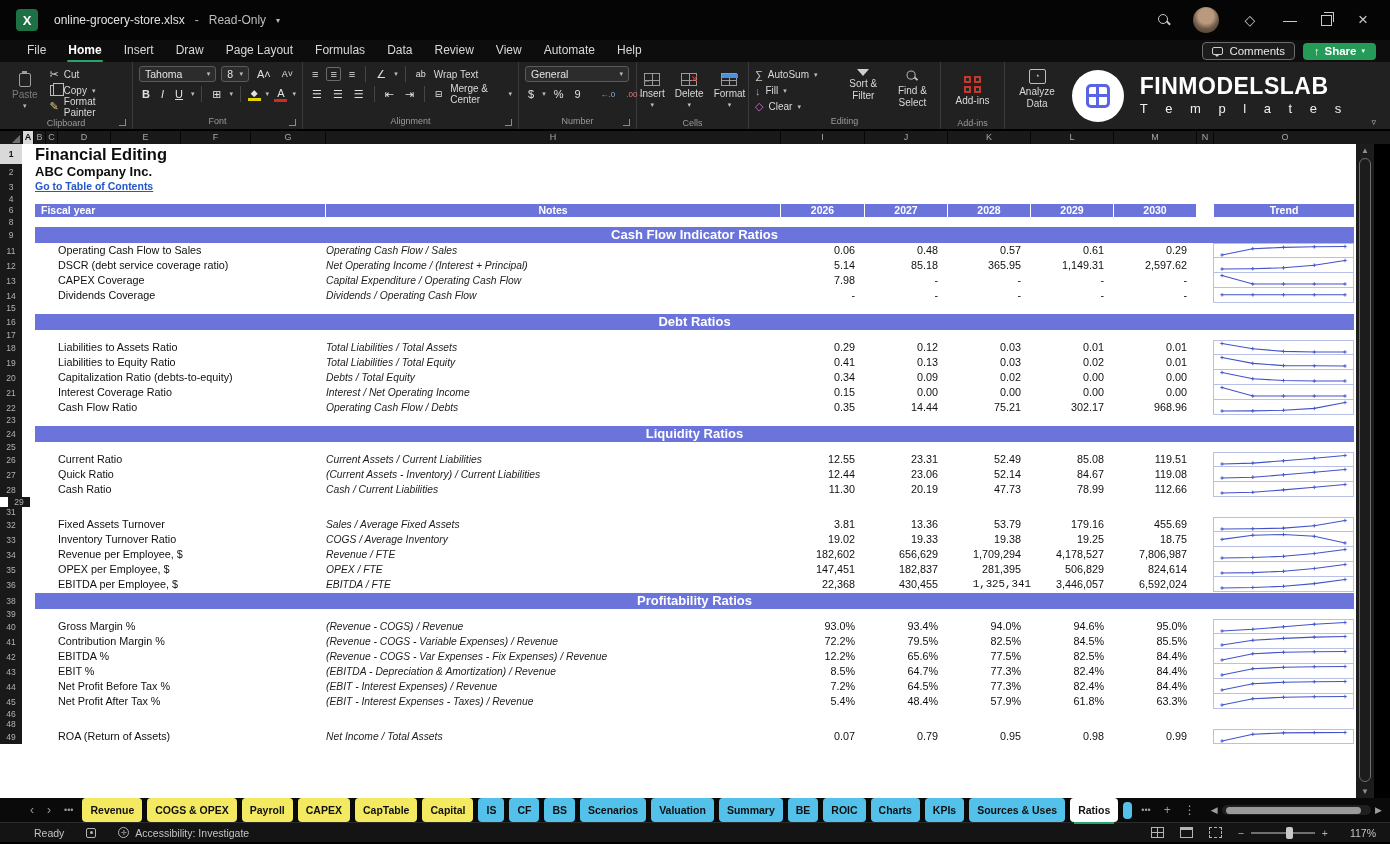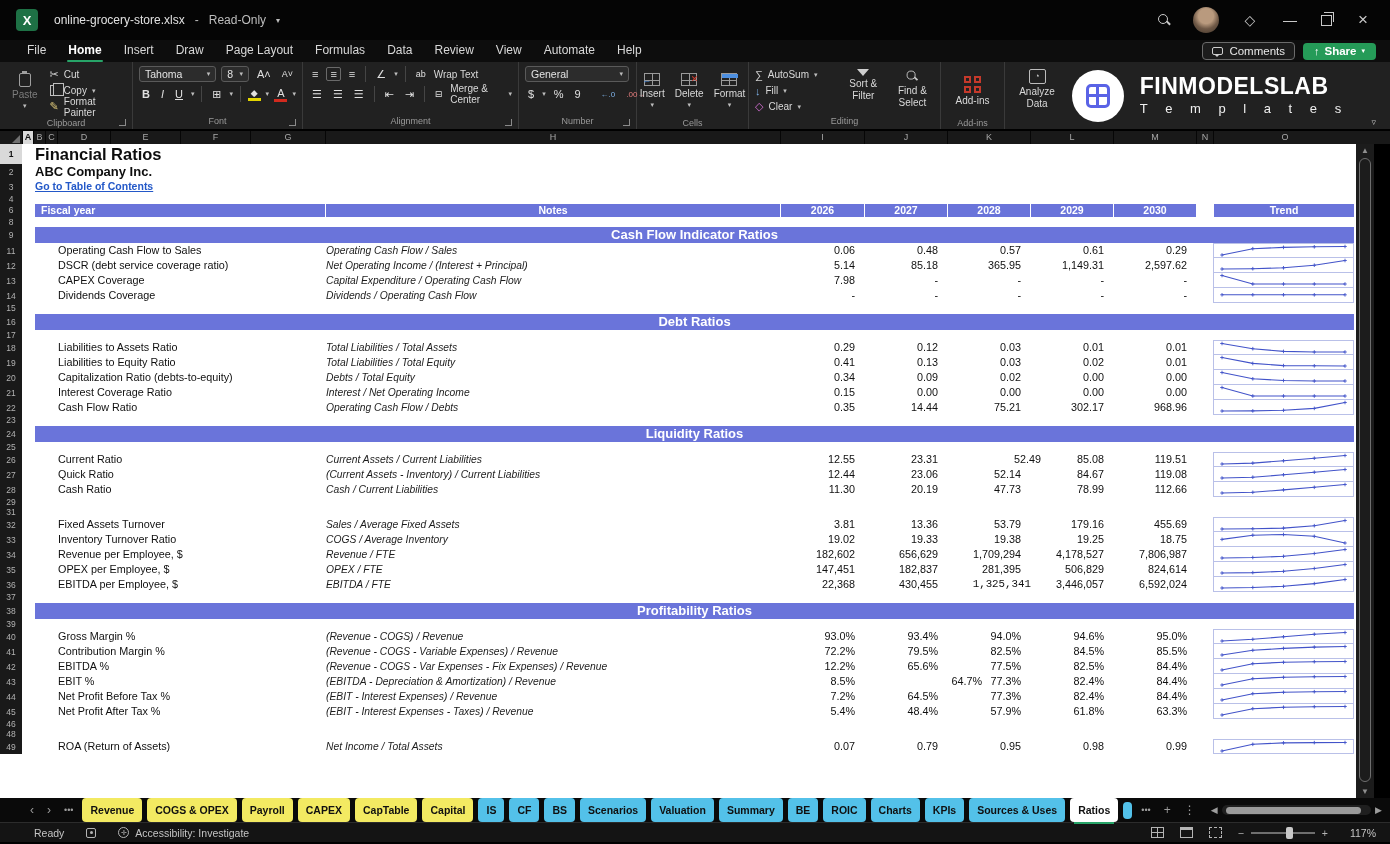--- a/index.html
+++ b/index.html
@@ -444,21 +444,21 @@
     <span class="colh" style="left: 1113px; width: 83px;">M</span>
     <span class="colh" style="left: 1196px; width: 17px;">N</span>
     <span class="colh" style="left: 1213px; width: 143px;">O</span>
   </div>
 
 <div class="gridwrap">
   <div class="gridrows">
       <div class="grow" style="height: 20px;">
         <span class="rn rn-active">1</span>
         <div class="rc">
-          <span class="cell-title">Financial Ratios</span>
+          <span class="cell-title">Financial Editing</span>
         </div>
       </div>
       <div class="grow" style="height: 16px;">
         <span class="rn">2</span>
         <div class="rc">
           <span class="cell-sub">ABC Company Inc.</span>
         </div>
       </div>
       <div class="grow" style="height: 14px;">
         <span class="rn">3</span>
@@ -683,21 +683,21 @@
         <span class="rn">25</span>
         <div class="rc"></div>
       </div>
       <div class="grow" style="height: 15px;">
         <span class="rn">26</span>
         <div class="rc">
           <span class="c-label">Current Ratio</span>
           <span class="c-note">Current Assets / Current Liabilities</span>
           <span class="c-val" style="left: 758px; width: 84px;">12.55</span>
           <span class="c-val" style="left: 842px; width: 83px;">23.31</span>
-          <span class="c-val" style="left: 945px; width: 83px; text-align: right;">52.49</span>
+          <span class="c-val" style="left: 925px; width: 83px; text-align: right;">52.49</span>
           <span class="c-val" style="left: 1008px; width: 83px;">85.08</span>
           <span class="c-val" style="left: 1091px; width: 83px;">119.51</span>
           <span class="c-trend">
             <svg width="139" height="13" viewBox="0 0 139 13">
               <polyline points="8.0,11.0 38.8,10.1 69.5,7.8 100.3,5.2 131.0,2.5" fill="none" stroke="#4253c9" stroke-width="1.1"></polyline>
               <path d="M6.2 11.0H9.8M8.0 9.2V12.8M37.0 10.1H40.5M38.8 8.3V11.9M67.7 7.8H71.3M69.5 6.0V9.6M98.5 5.2H102.0M100.3 3.4V7.0M129.2 2.5H132.8M131.0 0.7V4.3" stroke="#4253c9" stroke-width="0.9" fill="none"></path>
             </svg>
           </span>
         </div>
       </div>
@@ -730,21 +730,21 @@
           <span class="c-val" style="left: 1008px; width: 83px;">78.99</span>
           <span class="c-val" style="left: 1091px; width: 83px;">112.66</span>
           <span class="c-trend" style="border-top: none;">
             <svg width="139" height="13" viewBox="0 0 139 13">
               <polyline points="8.0,11.0 38.8,10.3 69.5,7.9 100.3,5.3 131.0,2.5" fill="none" stroke="#4253c9" stroke-width="1.1"></polyline>
               <path d="M6.2 11.0H9.8M8.0 9.2V12.8M37.0 10.3H40.5M38.8 8.5V12.1M67.7 7.9H71.3M69.5 6.1V9.7M98.5 5.3H102.0M100.3 3.5V7.1M129.2 2.5H132.8M131.0 0.7V4.3" stroke="#4253c9" stroke-width="0.9" fill="none"></path>
             </svg>
           </span>
         </div>
       </div>
-      <div class="grow" style="height: 10px;">
+      <div class="grow" style="height: 10px; margin-left: 8px;">
         <span class="rn">29</span>
         <div class="rc"></div>
       </div>
       <div class="grow" style="height: 10px;">
         <span class="rn">31</span>
         <div class="rc"></div>
       </div>
       <div class="grow" style="height: 15px;">
         <span class="rn">32</span>
         <div class="rc">
@@ -828,24 +828,20 @@
           <span class="c-val" style="left: 1008px; width: 83px;">3,446,057</span>
           <span class="c-val" style="left: 1091px; width: 83px;">6,592,024</span>
           <span class="c-trend" style="border-top: none;">
             <svg width="139" height="13" viewBox="0 0 139 13">
               <polyline points="8.0,11.0 38.8,10.5 69.5,9.3 100.3,6.6 131.0,2.5" fill="none" stroke="#4253c9" stroke-width="1.1"></polyline>
               <path d="M6.2 11.0H9.8M8.0 9.2V12.8M37.0 10.5H40.5M38.8 8.7V12.3M67.7 9.3H71.3M69.5 7.5V11.1M98.5 6.6H102.0M100.3 4.8V8.4M129.2 2.5H132.8M131.0 0.7V4.3" stroke="#4253c9" stroke-width="0.9" fill="none"></path>
             </svg>
           </span>
         </div>
       </div>
-      <div class="grow" style="height: 10px;">
-        <span class="rn">37</span>
-        <div class="rc"></div>
-      </div>
       <div class="grow" style="height: 17px;">
         <span class="rn">38</span>
         <div class="rc">
           <div class="secbar">Profitability Ratios</div>
         </div>
       </div>
       <div class="grow" style="height: 10px;">
         <span class="rn">39</span>
         <div class="rc"></div>
       </div>
@@ -902,21 +898,21 @@
             </svg>
           </span>
         </div>
       </div>
       <div class="grow" style="height: 15px;">
         <span class="rn">43</span>
         <div class="rc">
           <span class="c-label">EBIT %</span>
           <span class="c-note">(EBITDA - Depreciation &amp; Amortization) / Revenue</span>
           <span class="c-val" style="left: 758px; width: 84px;">8.5%</span>
-          <span class="c-val" style="left: 886px; width: 83px;">64.7%</span>
+          <span class="c-val" style="left: 842px; width: 83px;">64.7%</span>
           <span class="c-val" style="left: 925px; width: 83px;">77.3%</span>
           <span class="c-val" style="left: 1008px; width: 83px;">82.4%</span>
           <span class="c-val" style="left: 1091px; width: 83px;">84.4%</span>
           <span class="c-trend" style="border-top: none;">
             <svg width="139" height="13" viewBox="0 0 139 13">
               <polyline points="8.0,11.0 38.8,4.7 69.5,3.3 100.3,2.7 131.0,2.5" fill="none" stroke="#4253c9" stroke-width="1.1"></polyline>
               <path d="M6.2 11.0H9.8M8.0 9.2V12.8M37.0 4.7H40.5M38.8 2.9V6.5M67.7 3.3H71.3M69.5 1.5V5.1M98.5 2.7H102.0M100.3 0.9V4.5M129.2 2.5H132.8M131.0 0.7V4.3" stroke="#4253c9" stroke-width="0.9" fill="none"></path>
             </svg>
           </span>
         </div>

